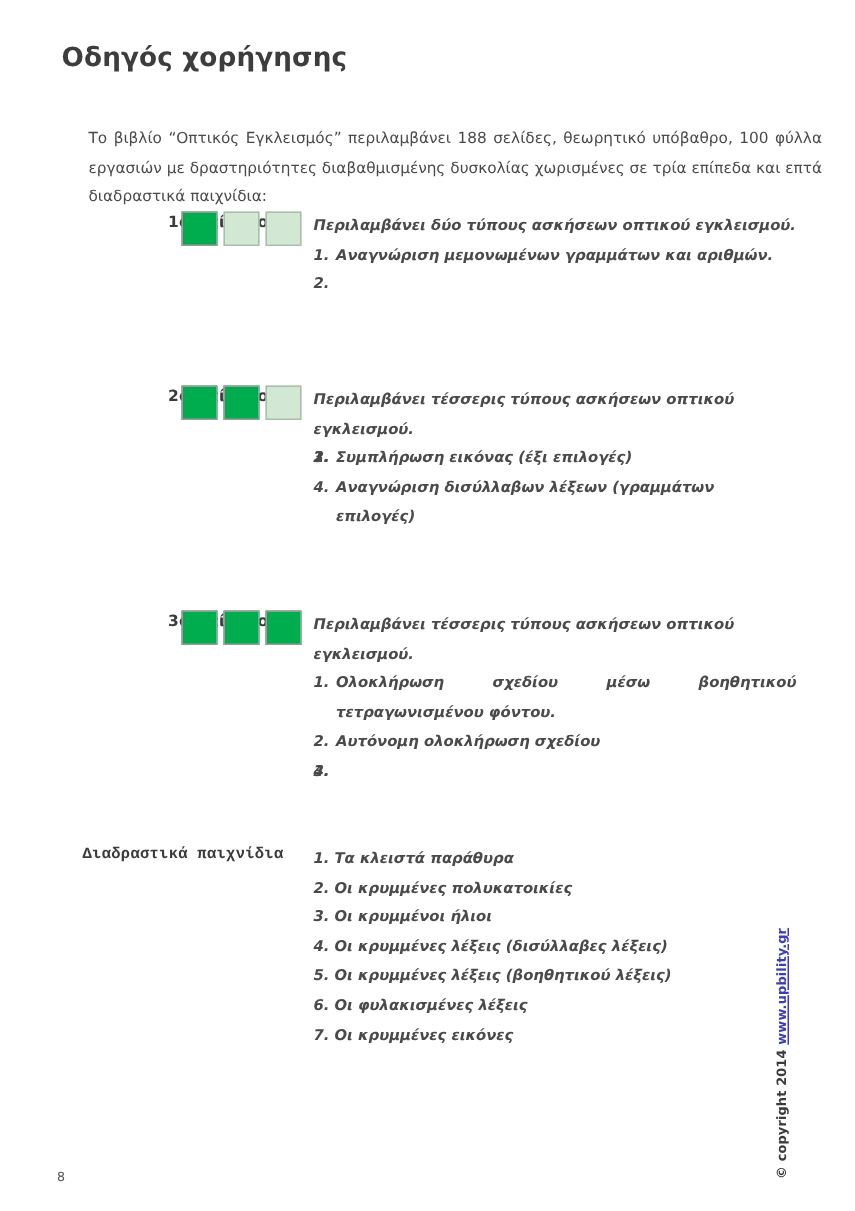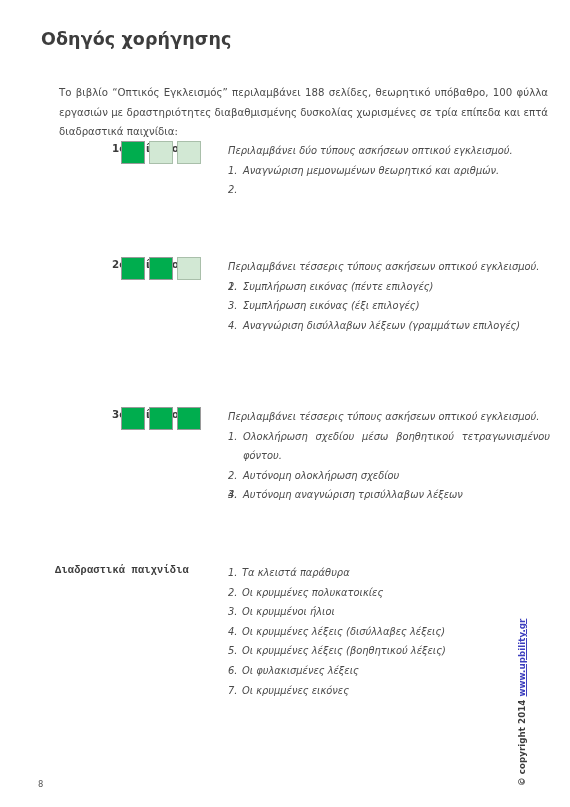--- a/index.html
+++ b/index.html
@@ -83,27 +83,28 @@
   .sq {
     width: 24px;
     height: 23px;
     border: 1px solid #9a9a9a;
   }
   .sq.filled { background: #00ad4e; }
   .sq.empty  { background: #d2e8d4; border-color: #a9bfaa; }
 
   .sec-body {
     position: absolute;
-    left: 187px;
+    left: 168px;
     top: 0;
     width: 322px;
     font-style: italic;
     font-size: 9.9px;
     line-height: 19.6px;
     color: #4a4a4a;
+    font-weight: bold;
   }
   .sec-body .lead {
     display: block;
     margin: 0;
   }
   .sec-body ol {
     margin: 0;
     padding: 0;
     list-style: none;
   }
@@ -169,58 +170,58 @@
   <div class="section sec-1">
     <div class="sec-label">1ο Επίπεδο</div>
     <div class="squares">
       <span class="sq filled"></span>
       <span class="sq empty"></span>
       <span class="sq empty"></span>
     </div>
     <div class="sec-body">
       <span class="lead">Περιλαμβάνει δύο τύπους ασκήσεων οπτικού εγκλεισμού.</span>
       <ol>
-        <li><span class="num">1.</span><span>Αναγνώριση μεμονωμένων θεωρητικό και αριθμών.</span></li>
+        <li><span class="num">1.</span><span>Αναγνώριση μεμονωμένων γραμμάτων και αριθμών.</span></li>
         <li><span class="num">2.</span></li>
       </ol>
     </div>
   </div>
 
   <div class="section sec-2">
     <div class="sec-label">2ο Επίπεδο</div>
     <div class="squares">
       <span class="sq filled"></span>
       <span class="sq filled"></span>
       <span class="sq empty"></span>
     </div>
     <div class="sec-body">
       <span class="lead">Περιλαμβάνει τέσσερις τύπους ασκήσεων οπτικού εγκλεισμού.</span>
       <ol>
         <li class="nojust"><span class="num">1.</span></li>
-        <li class="nojust"><span class="num">2.</span><span>Συμπλήρωση εικόνας (πέντε επιλογές)</span></li>
+        <li class="nojust"><span class="num">2.</span></li>
         <li class="nojust"><span class="num">3.</span><span>Συμπλήρωση εικόνας (έξι επιλογές)</span></li>
         <li class="nojust"><span class="num">4.</span><span>Αναγνώριση δισύλλαβων λέξεων (γραμμάτων επιλογές)</span></li>
       </ol>
     </div>
   </div>
 
   <div class="section sec-3">
     <div class="sec-label">3ο Επίπεδο</div>
     <div class="squares">
       <span class="sq filled"></span>
       <span class="sq filled"></span>
       <span class="sq filled"></span>
     </div>
     <div class="sec-body">
       <span class="lead">Περιλαμβάνει τέσσερις τύπους ασκήσεων οπτικού εγκλεισμού.</span>
       <ol>
         <li><span class="num">1.</span><span>Ολοκλήρωση σχεδίου μέσω βοηθητικού τετραγωνισμένου φόντου.</span></li>
         <li class="nojust"><span class="num">2.</span><span>Αυτόνομη ολοκλήρωση σχεδίου</span></li>
         <li class="nojust"><span class="num">3.</span></li>
-        <li class="nojust"><span class="num">4.</span><span>Αυτόνομη αναγνώριση τρισύλλαβων λέξεων</span></li>
+        <li class="nojust"><span class="num">4.</span></li>
       </ol>
     </div>
   </div>
 
   <div class="section sec-4">
     <div class="sec-label">Διαδραστικά παιχνίδια</div>
     <div class="sec-body games">
       <ol>
         <li><span class="num">1.</span><span>Τα  κλειστά παράθυρα</span></li>
         <li><span class="num">2.</span><span>Οι κρυμμένες πολυκατοικίες</span></li>

